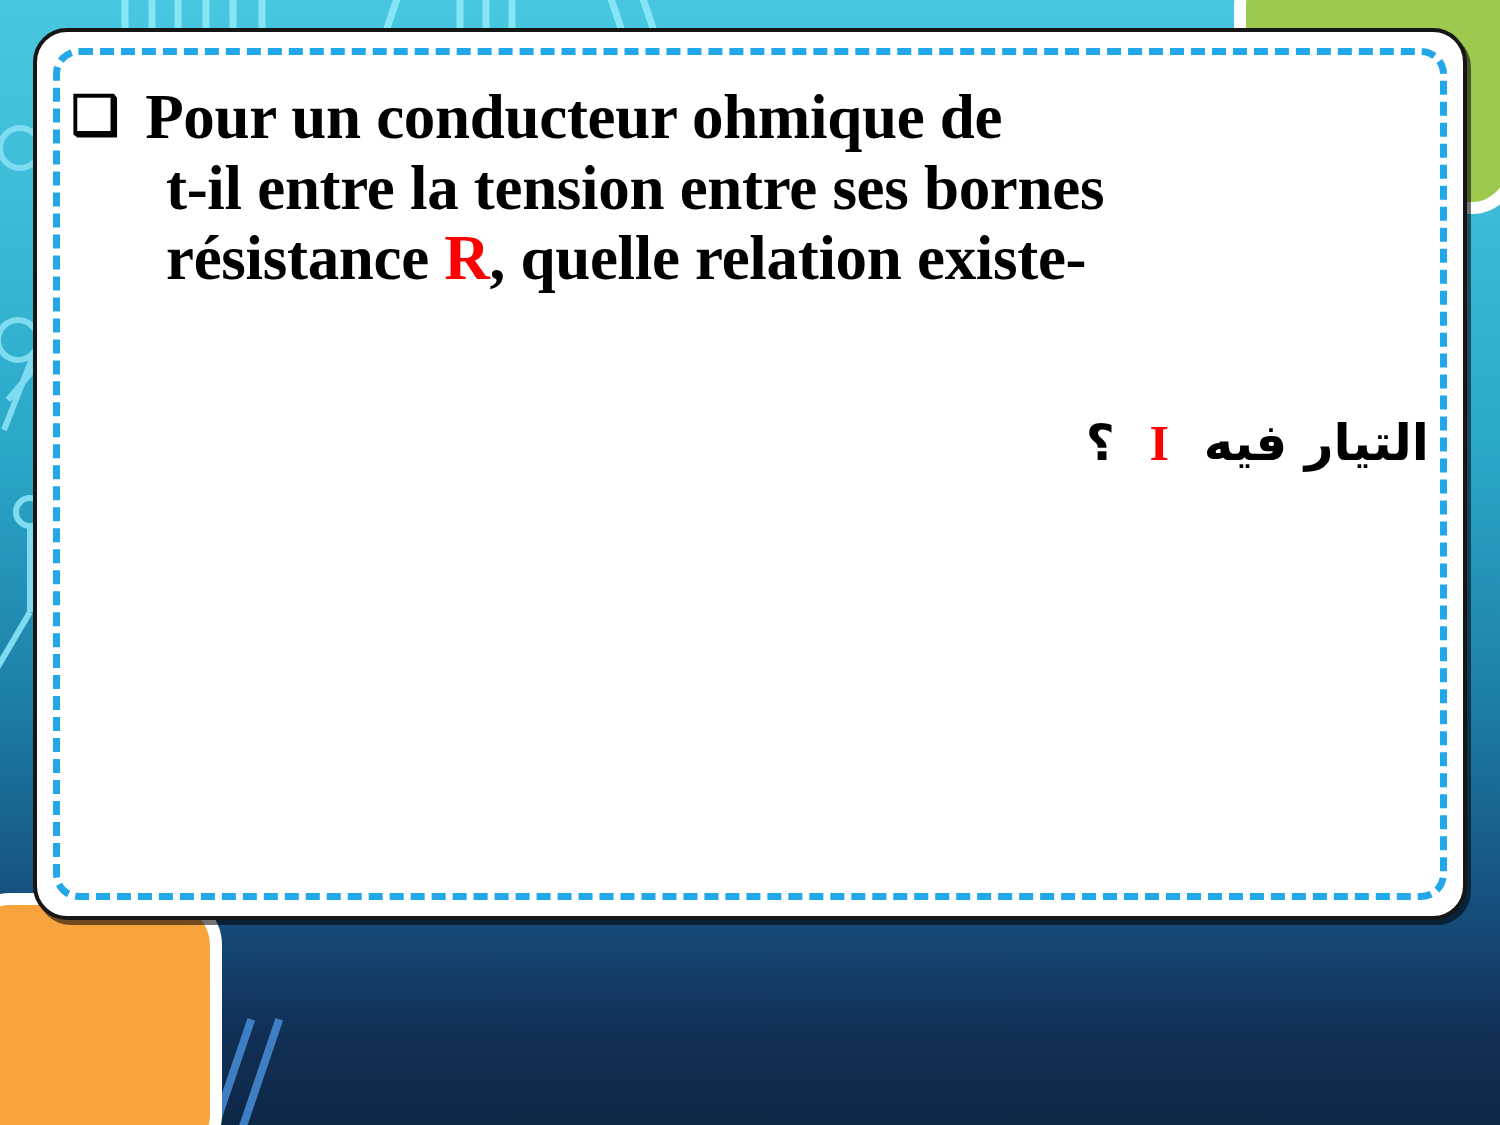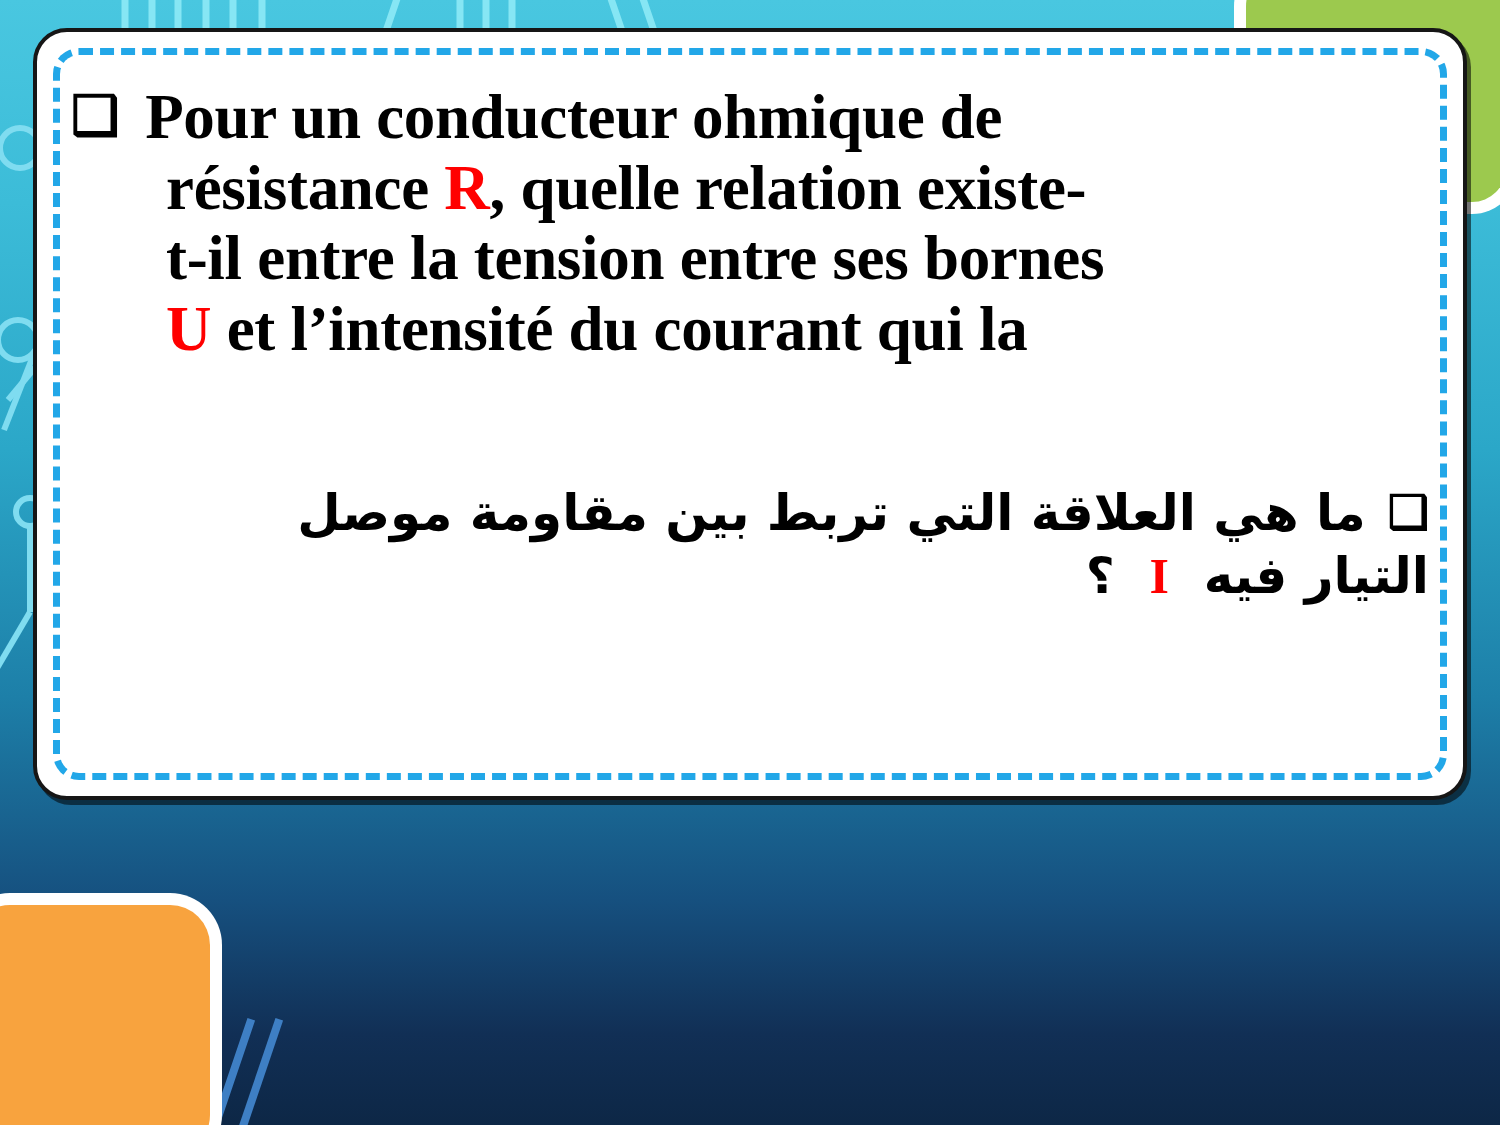--- a/index.html
+++ b/index.html
@@ -26,21 +26,21 @@
     box-shadow:0 0 0 12px #ffffff;
   }
   .orange-block{
     position:absolute;bottom:-30px;left:-30px;width:240px;height:250px;
     background:#f8a33e;border-radius:40px;
     box-shadow:0 0 0 12px #ffffff;
   }
 
   
   .card{
-    position:absolute;left:33px;top:28px;width:1434px;height:772px;
+    position:absolute;left:33px;top:28px;width:1434px;height:892px;
     background:#ffffff;border:4px solid #161616;border-radius:34px;
     box-sizing:border-box;
     box-shadow:4px 5px 0 rgba(0,0,0,0.55);
   }
   .card-dash{
     position:absolute;left:16px;top:16px;right:16px;bottom:16px;
     border:7px dashed #22a7e8;border-radius:26px;
     box-sizing:border-box;
     pointer-events:none;
   }
@@ -146,30 +146,28 @@
   <div class="orange-block"></div>
 
   <div class="card">
     <div class="card-dash"></div>
 
     <div class="card-inner">
 
       <div class="fr-block">
         <span class="fr-line"><span class="fr-bullet">❑</span><span>Pour un conducteur ohmique de</span></span>
 
+        <span class="fr-line indent"><span>t-il entre la tension entre ses bornes</span></span>
+
         <span class="fr-line indent"><span>résistance </span><span class="hl">R</span><span>, quelle relation existe-</span></span>
 
-        <span class="fr-line indent"><span>t-il entre la tension entre ses bornes</span></span>
-
-        <span class="fr-line indent"><span class="hl">U</span><span> et l’intensité du courant qui la</span></span>
 
       </div>
 
       <div class="ar-block">
-        <span class="ar-line l1"><span class="ar-bullet">❑</span><span>ما هي العلاقة التي تربط بين مقاومة موصل</span></span>
 
 
         <span class="ar-line l3"><span>التيار فيه  </span><span class="hl lat">I</span><span>  ؟</span></span>
       </div>
 
     </div>
   </div>
 </div>
 
 </body></html>

